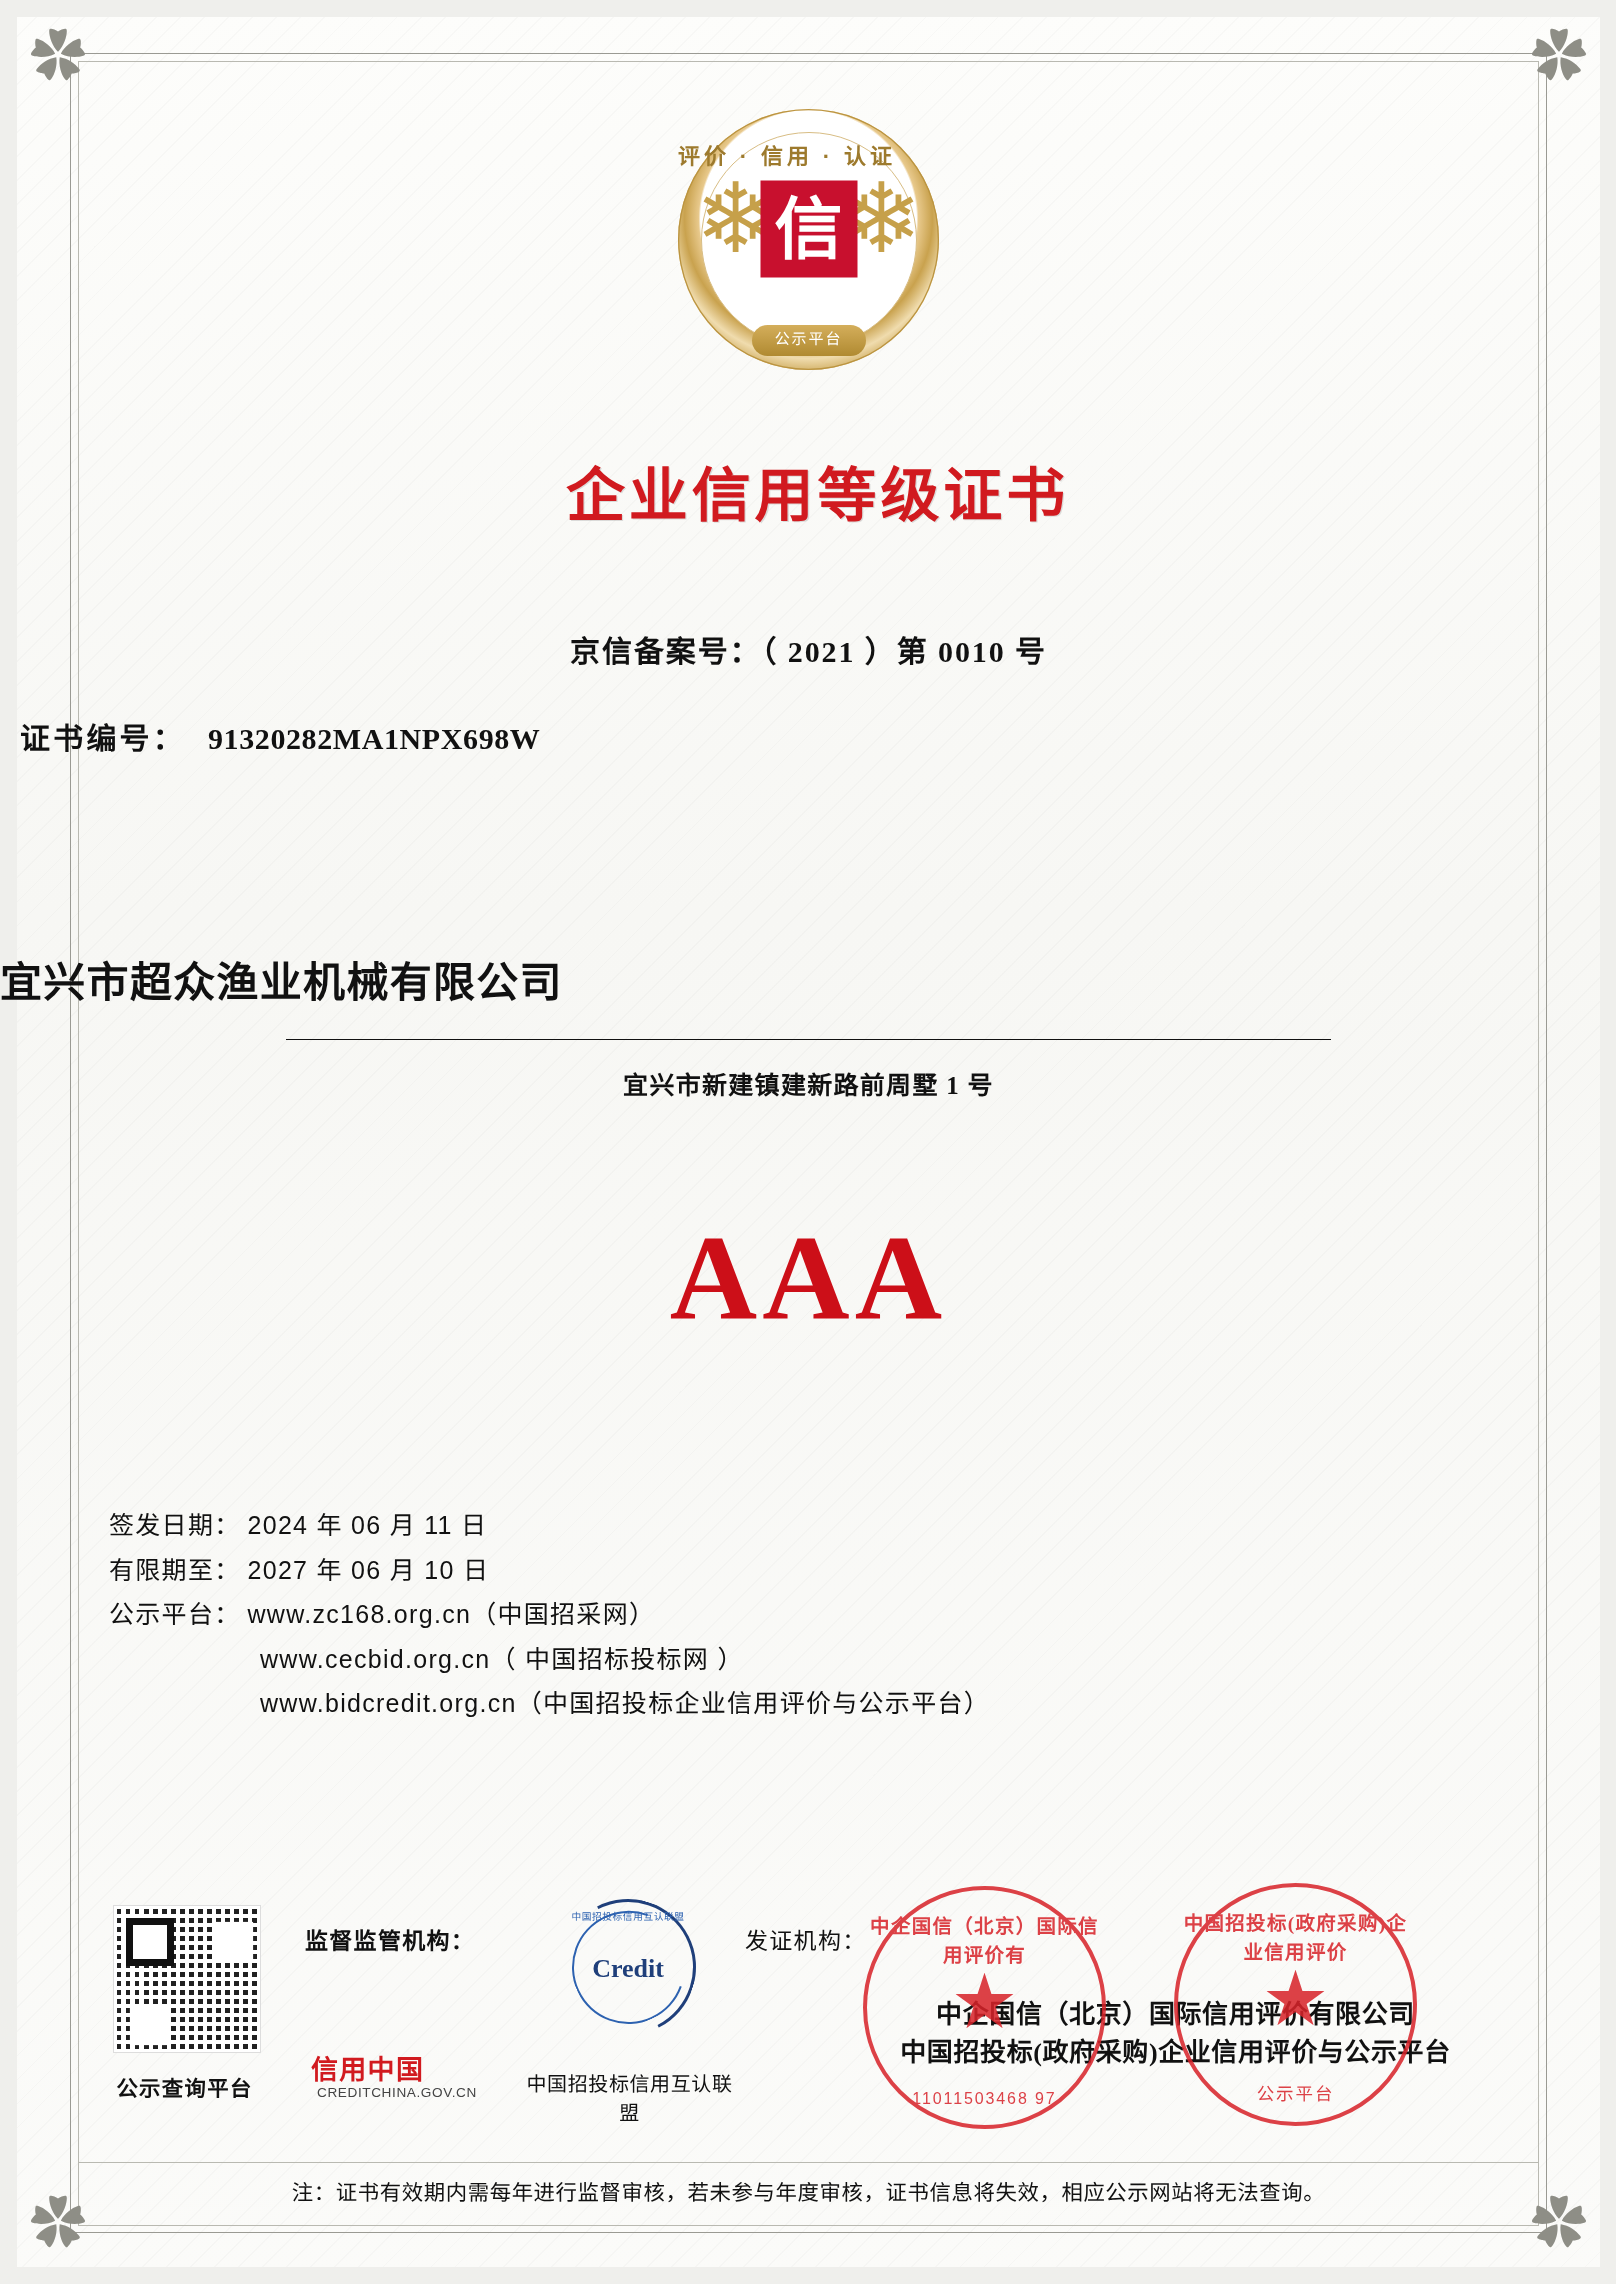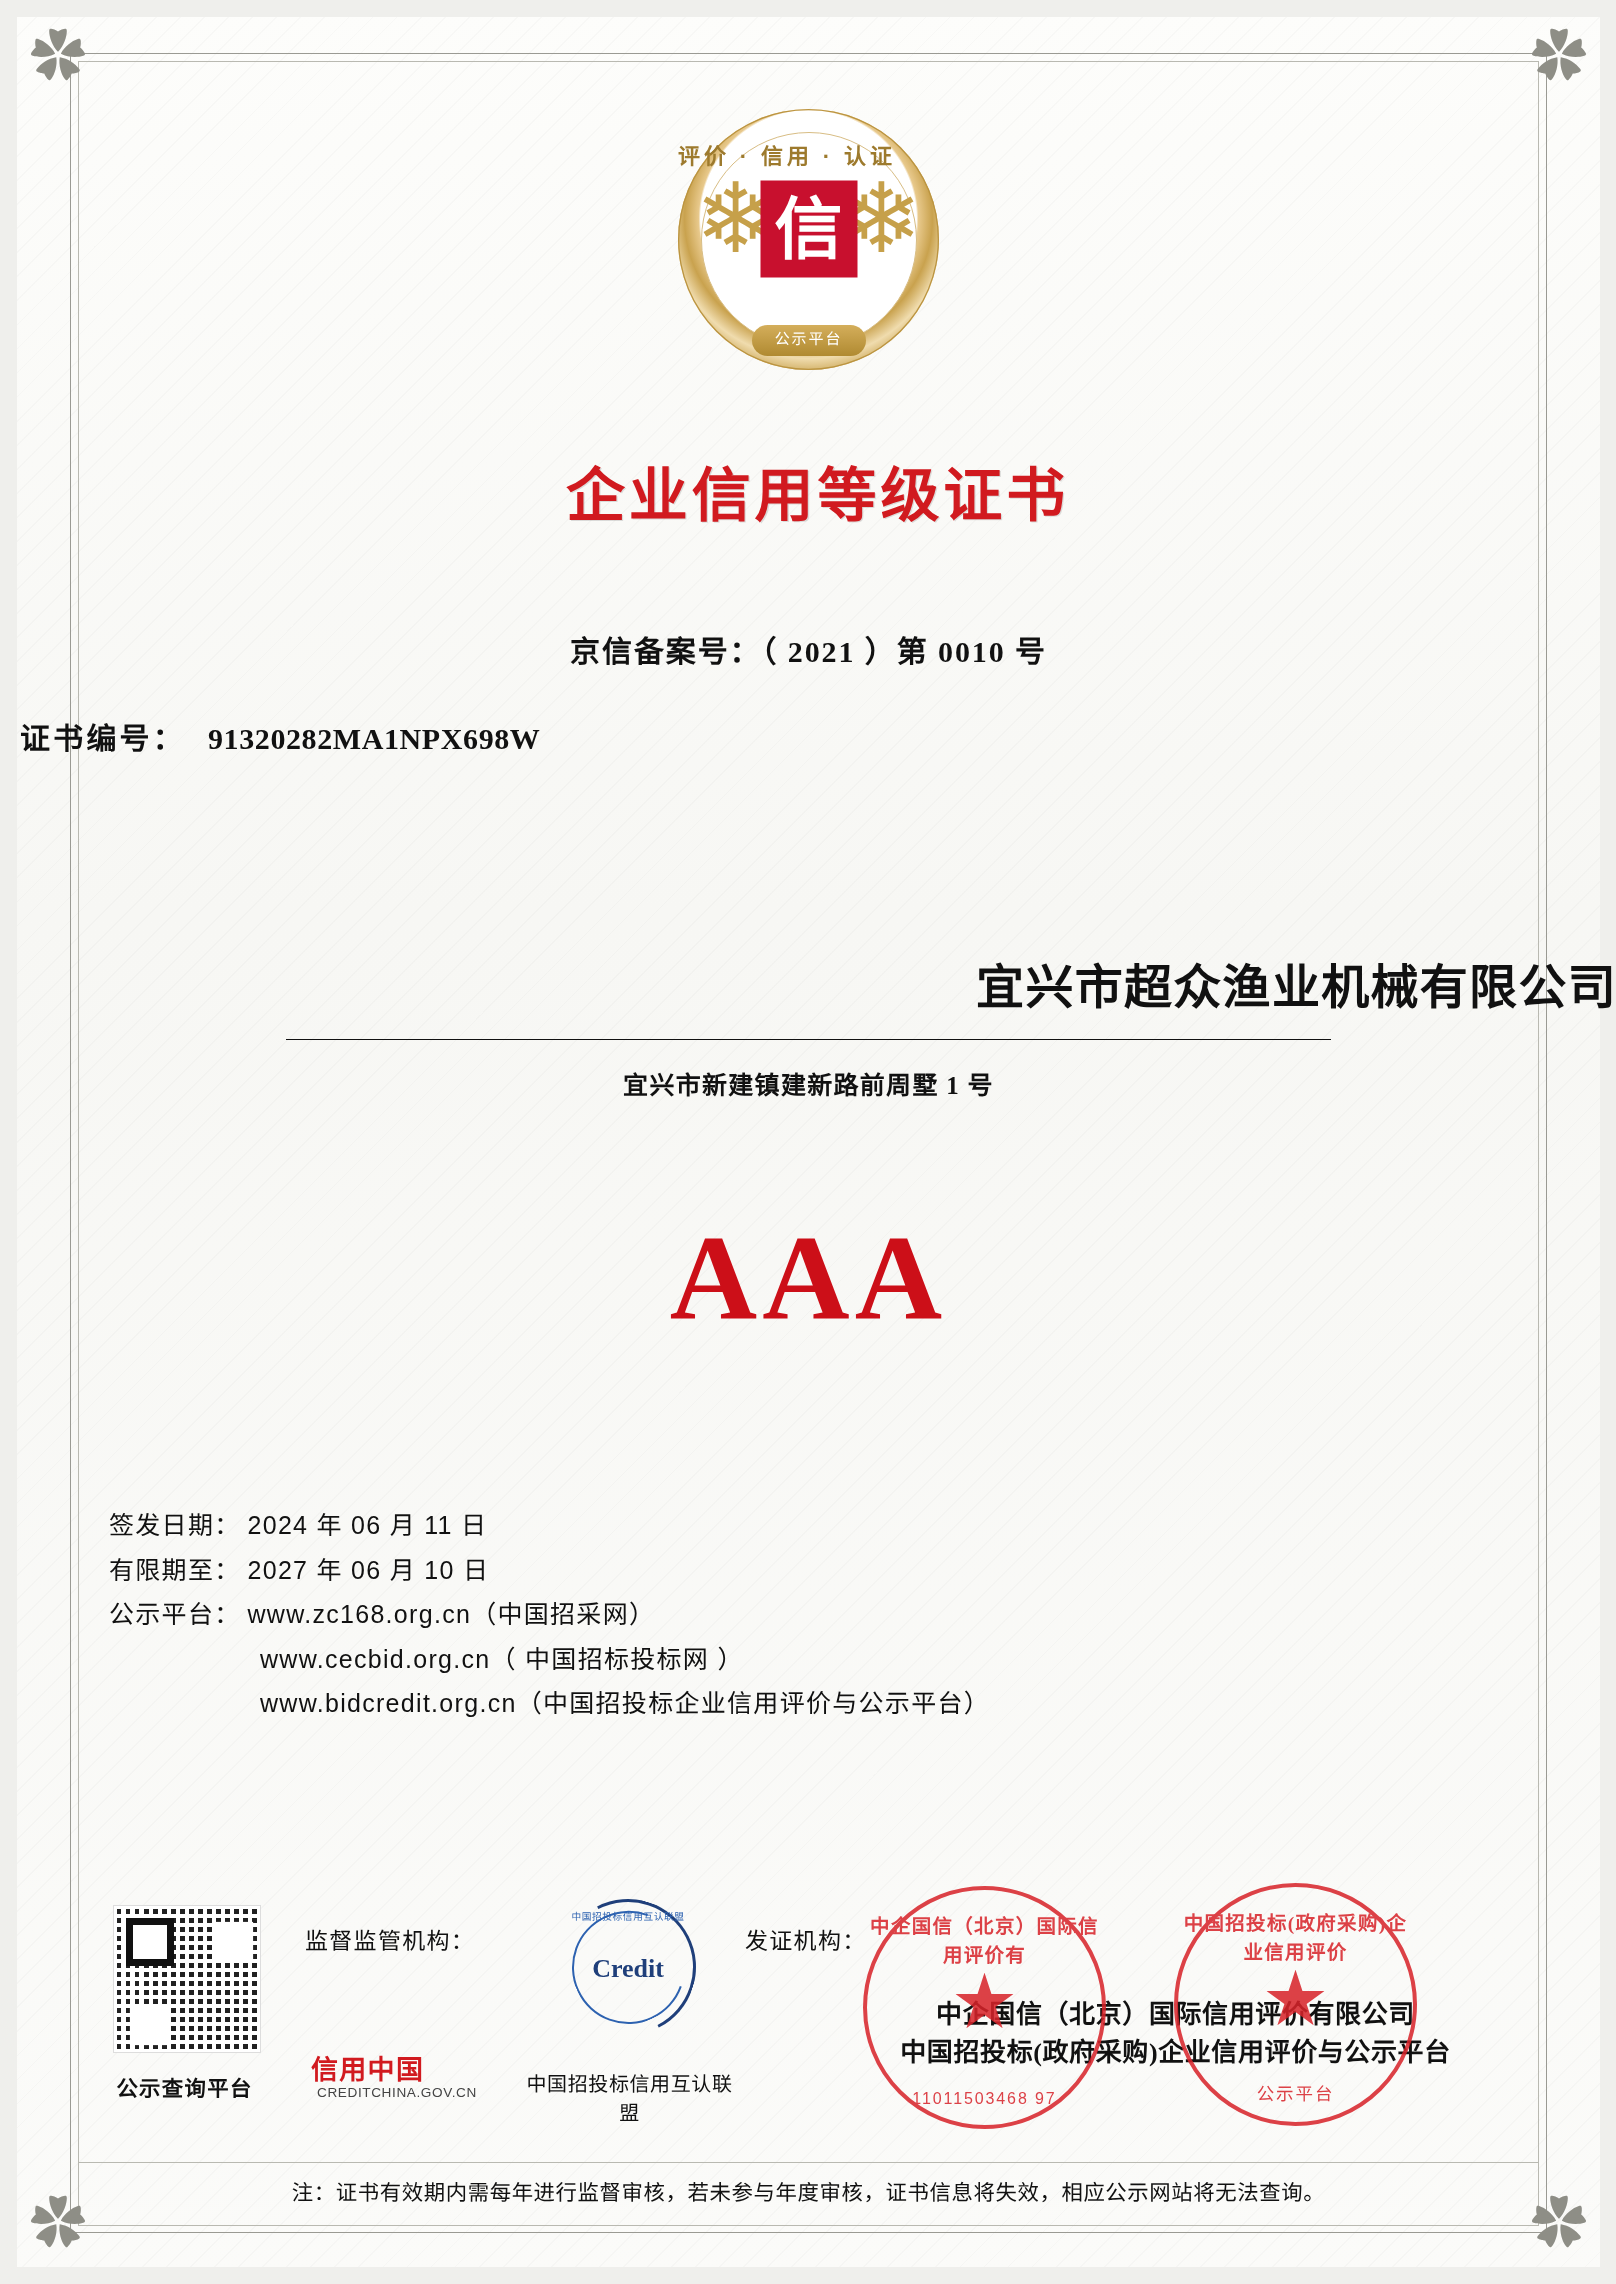--- a/index.html
+++ b/index.html
@@ -212,22 +212,22 @@
     text-align: center;
     font-size: 23.4px;
     color: #111;
     letter-spacing: 1.9px;
   }
 
   .company {
     position: absolute;
     left: 0; right: 0;
     top: 948px;
-    text-align: right;
-    font-size: 48px;
+    text-align: left;
+    font-size: 42px;
     font-weight: bold;
     color: #111;
     letter-spacing: 1.3px;
   }
   .company-underline {
     position: absolute;
     left: 286px;
     right: 286px;
     top: 1039px;
     border-bottom: 1.9px solid #111;
@@ -307,20 +307,21 @@
     color: #111;
   }
 
   .supervisor-label {
     position: absolute;
     left: 305px;
     top: 1922px;
     font-size: 23px;
     color: #111;
     letter-spacing: 1.3px;
+    font-weight: bold;
   }
   .credit-china {
     position: absolute;
     left: 311px;
     top: 2048px;
     font-size: 27px;
     color: #d11a1f;
     font-weight: bold;
     letter-spacing: 1.3px;
   }

